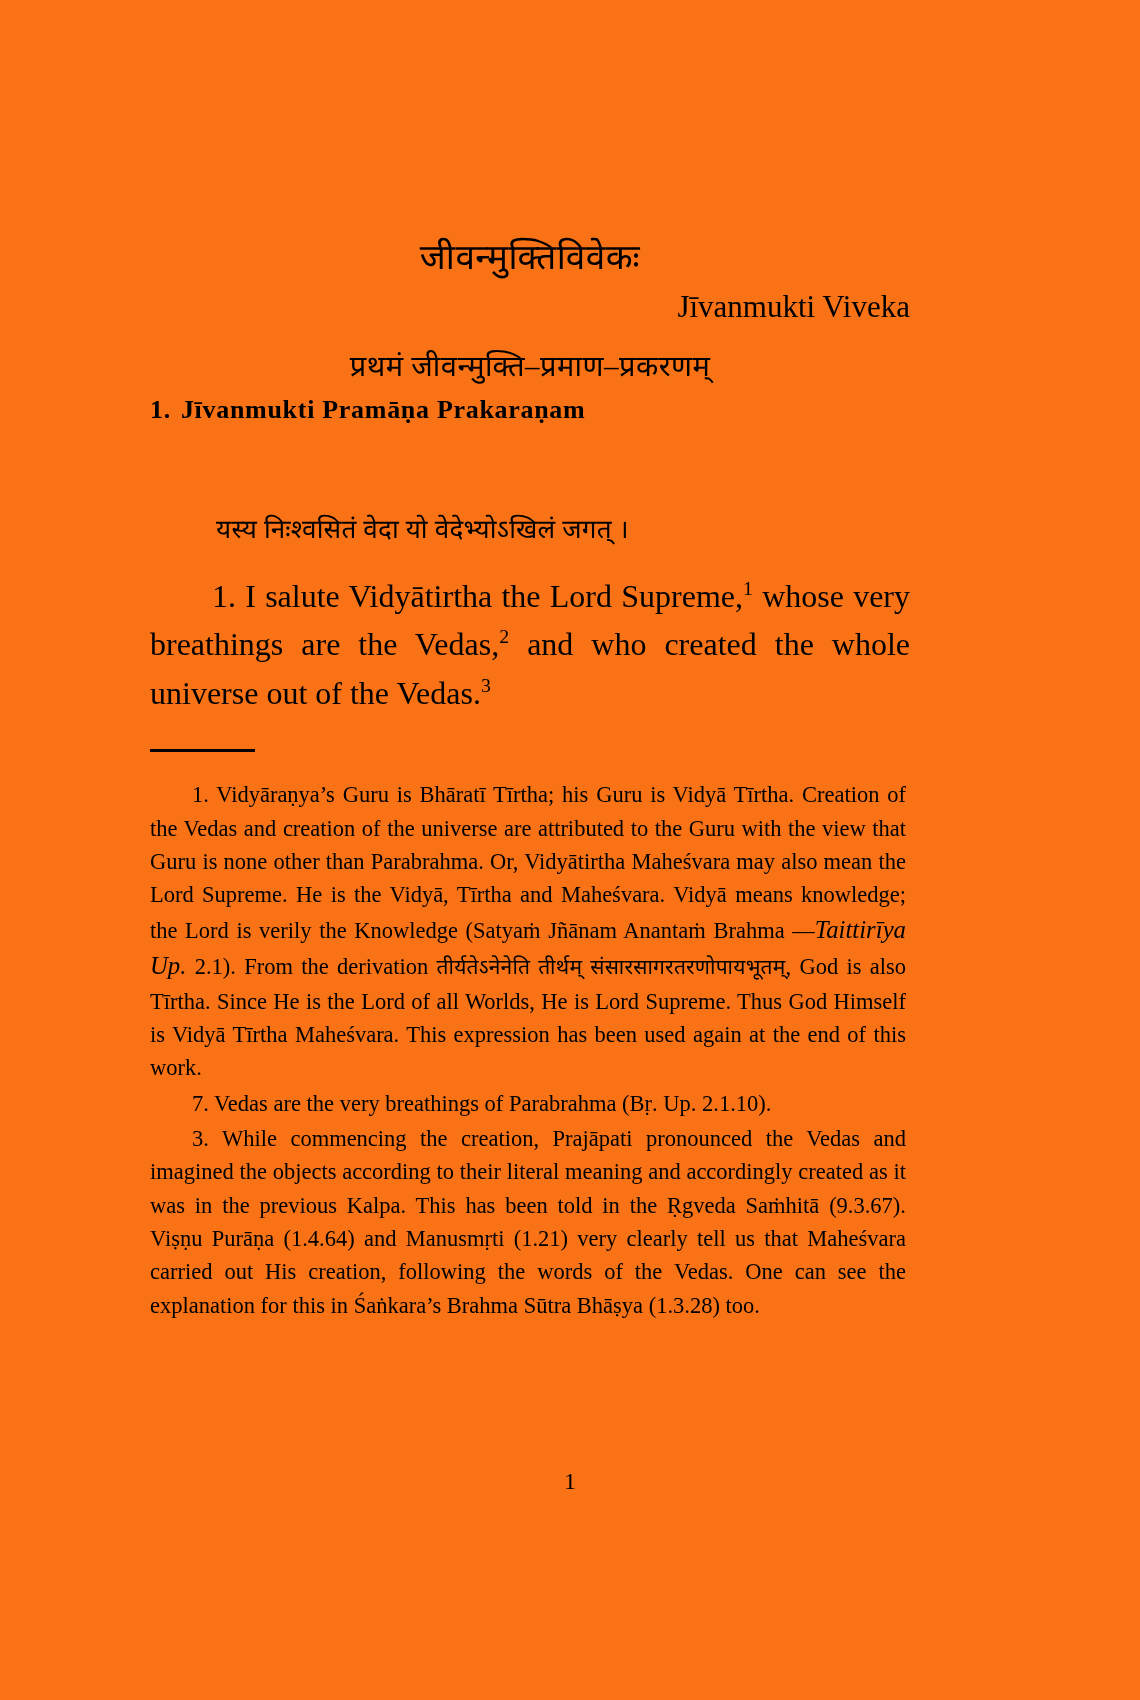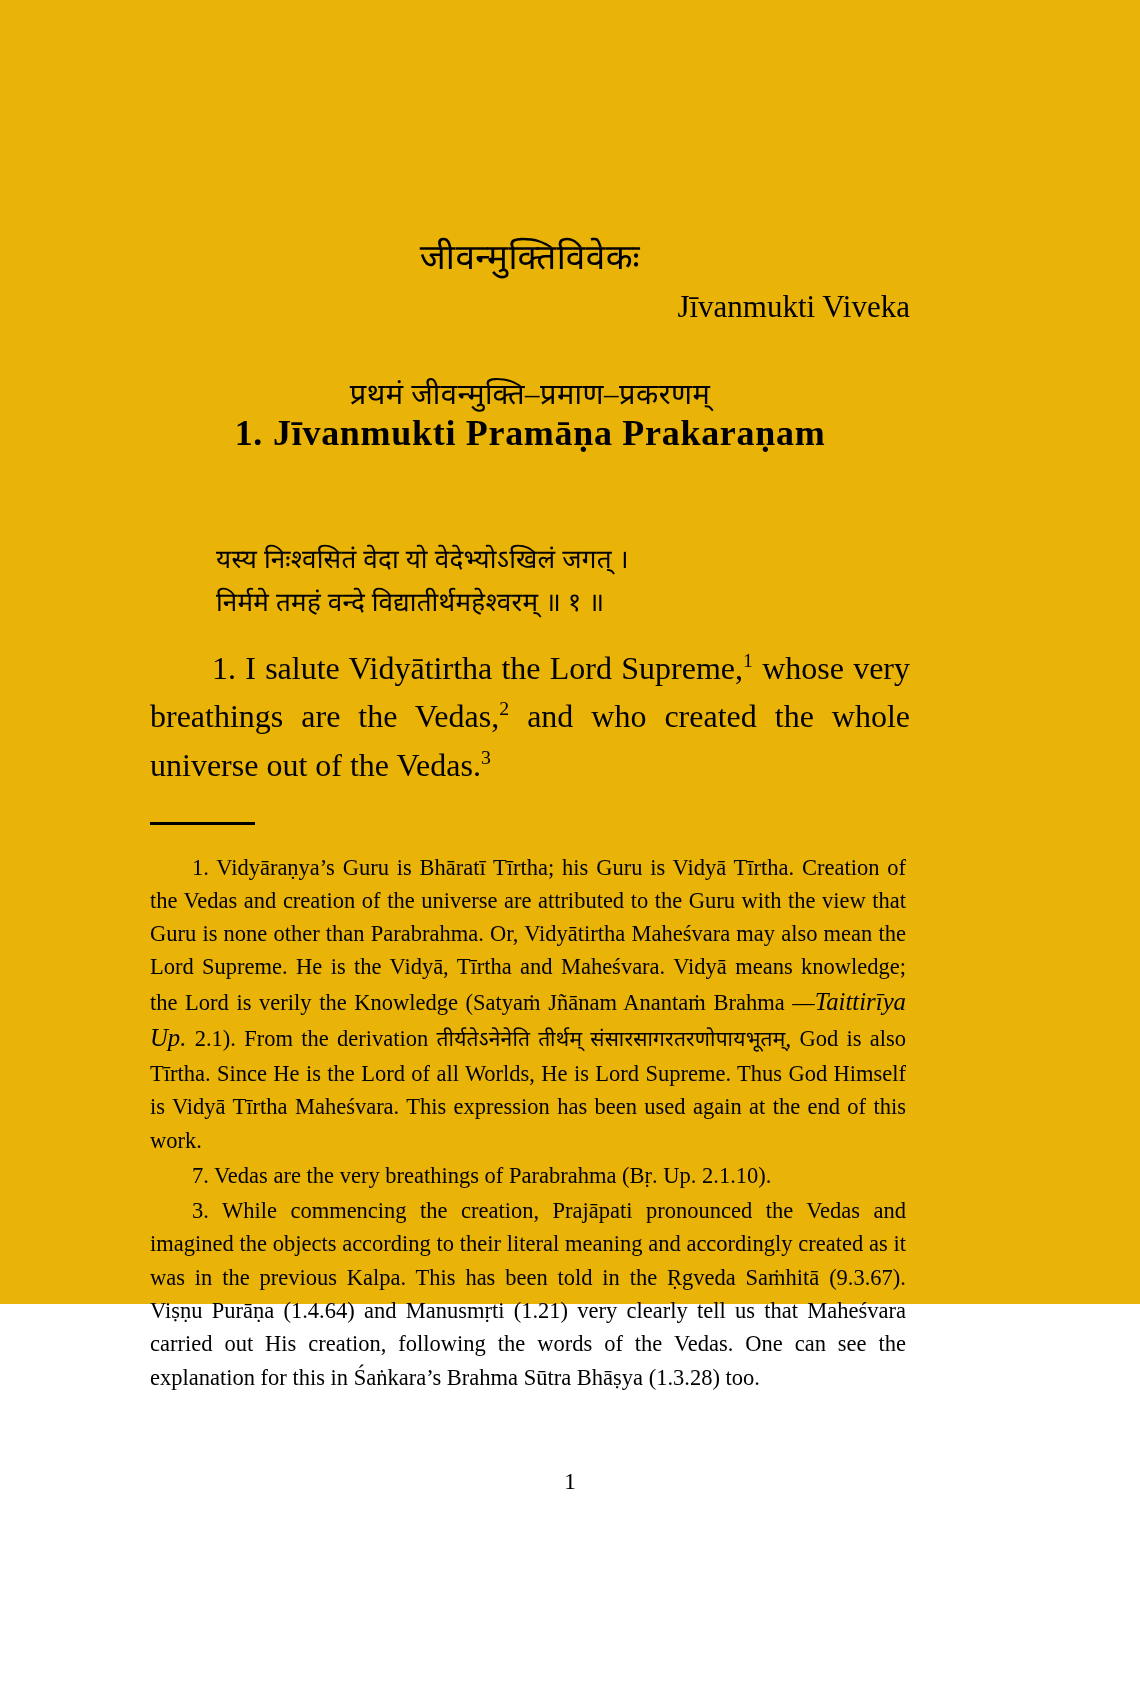--- a/index.html
+++ b/index.html
@@ -10,25 +10,25 @@
   body {
     width: 1140px;
     height: 1700px;
     font-family: "Liberation Serif", "DejaVu Serif", serif;
     color: #000000;
     position: relative;
     overflow: hidden;
   }
   .page {
     width: 1140px;
-    height: 1304px;
+    height: 1700px;
     box-sizing: border-box;
     padding: 0;
     position: relative;
-    background: #eab308;
+    background: #f97316;
   }
   .content {
     position: absolute;
     left: 150px;
     top: 0;
     width: 760px;
   }
 
   
   .deva-title {
@@ -43,28 +43,28 @@
     text-align: right;
     font-size: 31px;
     line-height: 1.2;
     margin-top: 10px;
     font-weight: normal;
   }
   .deva-section {
     text-align: center;
     font-size: 29px;
     line-height: 1.2;
-    margin-top: 52px;
+    margin-top: 24px;
     letter-spacing: 0.5px;
   }
   .roman-section {
-    text-align: center;
-    font-size: 36px;
+    font-size: 26px;
     font-weight: bold;
     line-height: 1.2;
+    margin-top: 10px;
     letter-spacing: 0.7px;
   }
   .roman-section .num { margin-right: 10px; }
 
   
   .verse {
     margin-top: 84px;
     font-size: 26px;
     line-height: 1.62;
     text-align: left;
@@ -136,21 +136,20 @@
     <div class="roman-title">Jīvanmukti Viveka</div>
 
     <div class="deva-section">प्रथमं  जीवन्मुक्ति–प्रमाण–प्रकरणम्</div>
 
     <div class="roman-section">
       <span class="num">1.</span><span>Jīvanmukti  Pramāṇa  Prakaraṇam</span>
     </div>
 
     <div class="verse">
       <span class="vline">यस्य निःश्वसितं वेदा यो वेदेभ्योऽखिलं जगत् ।</span>
-      <span class="vline">निर्ममे तमहं वन्दे विद्यातीर्थमहेश्वरम् ॥ १ ॥</span>
     </div>
 
     <p class="translation"><span>1. I salute Vidyātirtha the Lord Supreme,</span><sup>1</sup><span> whose very breathings are the Vedas,</span><sup>2</sup><span> and who created the whole universe out of the Vedas.</span><sup>3</sup></p>
 
     <div class="fn-rule"></div>
 
     <div class="footnotes">
 
       <p><span>1. Vidyāraṇya’s Guru is Bhāratī Tīrtha; his Guru is Vidyā Tīrtha. Creation of the Vedas and creation of the universe are attributed to the Guru with the view that Guru is none other than Parabrahma. Or, Vidyātirtha Maheśvara may also mean the Lord Supreme. He is the Vidyā, Tīrtha and Maheśvara. Vidyā means knowledge; the Lord is verily the Knowledge (Satyaṁ Jñānam Anantaṁ Brahma —</span><span class="big-it">Taittirīya Up.</span><span> 2.1). From the derivation </span><span class="deva-inline">तीर्यतेऽनेनेति तीर्थम् संसारसागरतरणोपायभूतम्</span><span>, God is also Tīrtha. Since He is the Lord of all Worlds, He is Lord Supreme. Thus God Himself is Vidyā Tīrtha Maheśvara. This expression has been used again at the end of this work.</span></p>
 

